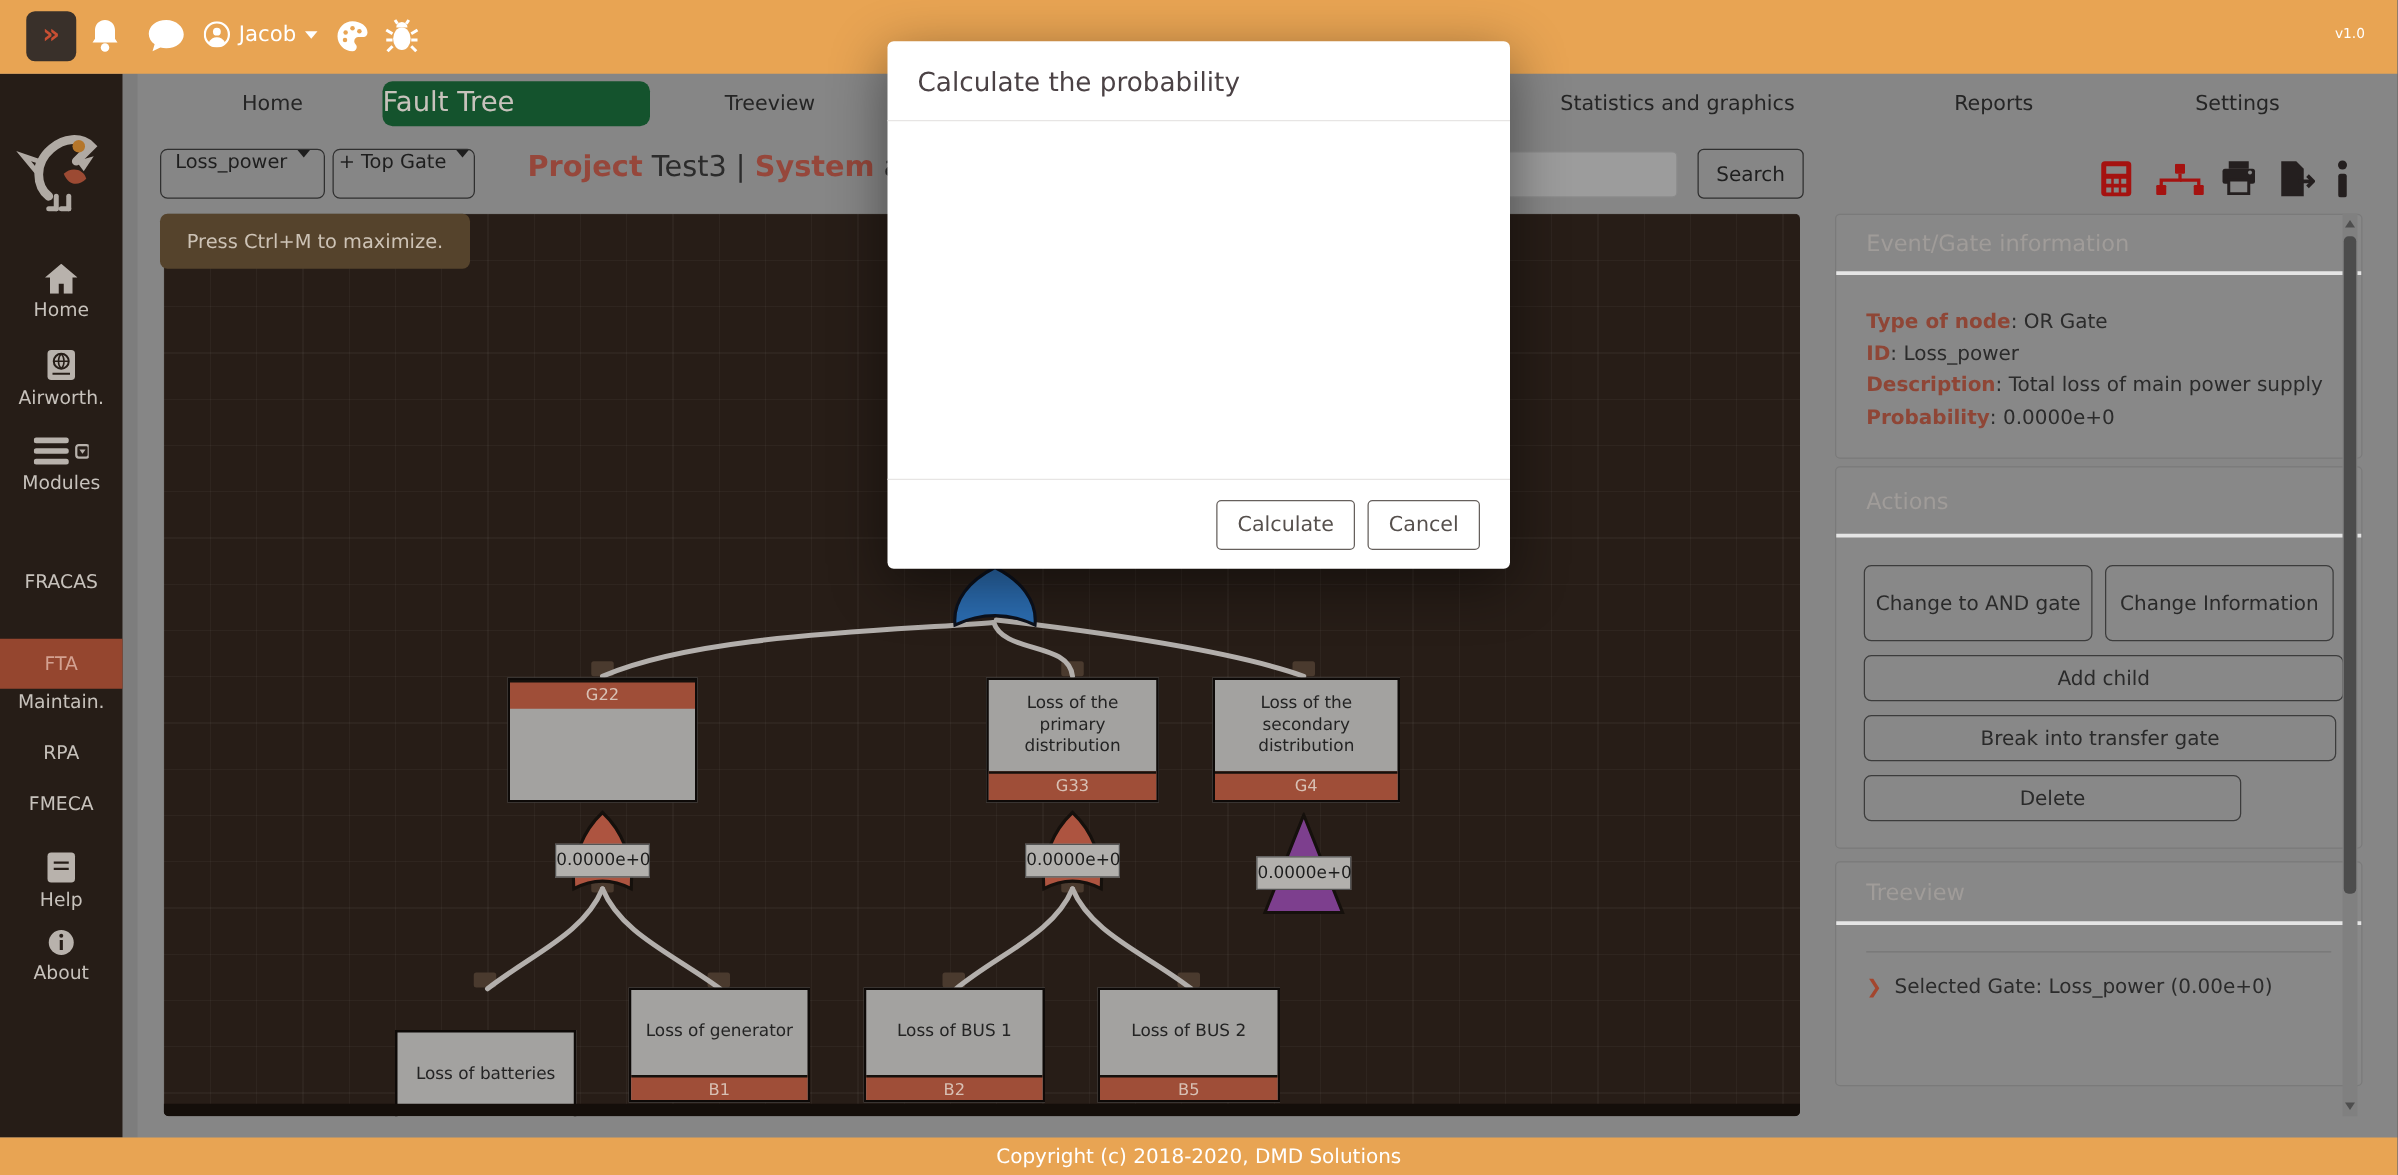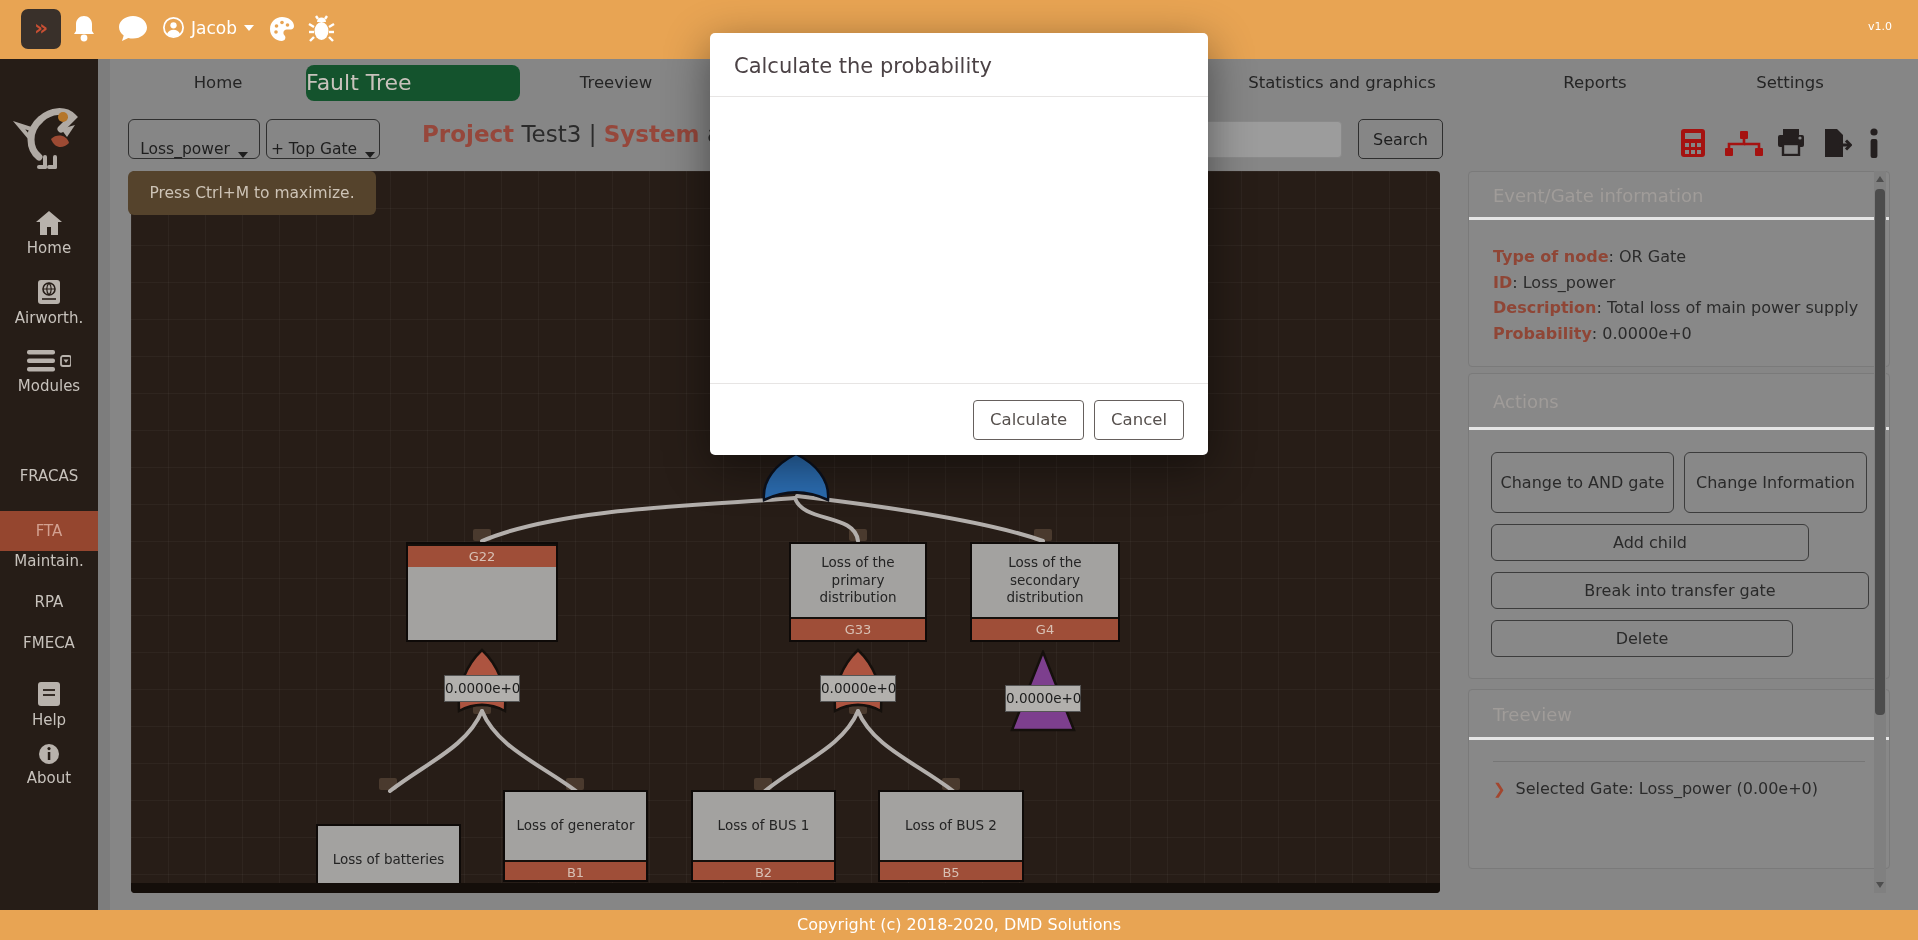--- a/index.html
+++ b/index.html
@@ -25,21 +25,21 @@
   .gray-strip { position:absolute; left:98px; top:59px; width:12px; height:851px; background:#7d7d7d; }
 
   
   .tab { position:absolute; top:65px; height:36px; line-height:36px; text-align:center;
     color:#252525; font-size:16.5px; cursor:pointer; }
   .tab-active { position:absolute; top:65px; height:36px; line-height:36px; text-align:left;
     background:#14532d; color:#c8c2bc; border-radius:8px; font-size:22px; cursor:pointer; }
 
   
   .drop-btn { position:absolute; top:119px; height:40px; border:1.5px solid #2f2f2f; border-radius:6px;
-    background:transparent; color:#1e1e1e; font-size:15.5px; display:flex; align-items:flex-end; justify-content:center;
+    background:transparent; color:#1e1e1e; font-size:15.5px; display:flex; align-items:flex-start; justify-content:center;
     gap:8px; cursor:pointer; font-family:inherit;}
   .caret-dark { display:inline-block; width:0; height:0; border-left:5px solid transparent; border-right:5px solid transparent; border-top:6px solid #1e1e1e; }
   .page-title { position:absolute; left:422px; top:121px; font-size:23px; color:#2b2b2b; white-space:nowrap;}
   .brand { color:#96473b; font-weight:bold; }
   .search-input { position:absolute; left:1190px; top:121px; width:152px; height:37px; background:#9c9c9c;
     border:1px solid #8a8a8a; border-radius:4px; font-size:16px; color:#222; padding:0 10px; font-family:inherit;}
   .search-btn { position:absolute; left:1358px; top:119px; width:85px; height:40px; border:1.5px solid #2f2f2f;
     border-radius:5px; background:transparent; color:#1e1e1e; font-size:16px; cursor:pointer; font-family:inherit;}
   .tool-icon { position:absolute; top:128px; cursor:pointer; }
 
@@ -189,21 +189,21 @@
           <g fill="#b8b2ac">
             <rect x="0" y="1" width="28" height="4.5" rx="2"></rect>
             <rect x="0" y="9.5" width="28" height="4.5" rx="2"></rect>
             <rect x="0" y="18" width="28" height="4.5" rx="2"></rect>
             <rect x="34" y="7" width="10" height="10" rx="2" fill="none" stroke="#b8b2ac" stroke-width="1.8"></rect>
             <path d="M36.5 10.5h5l-2.5 3.5z"></path>
           </g>
         </svg>
       <span>Modules</span>
     </div>
-    <div class="side-item" style="top:408px;text-align:center;">
+    <div class="side-item" style="top:397px;text-align:center;">
       <span>FRACAS</span>
     </div>
     <div class="side-active" style="top:452px;">
       <span>FTA</span>
     </div>
     <div class="side-item" style="top:493px;">
       <span>Maintain.</span>
     </div>
     <div class="side-item" style="top:534px;">
       <span>RPA</span>
@@ -400,21 +400,21 @@
     </div>
   </div>
 
   <div class="card" style="top:373px; height:306px;">
     <div class="card-header" style="height:56px; line-height:56px;">Actions</div>
     <div style="padding:22px;">
       <div style="display:flex; gap:10px; margin-bottom:11px;">
         <button class="act-btn" style="width:184px; height:61px;">Change to AND gate</button>
         <button class="act-btn" style="width:184px; height:61px;">Change Information</button>
       </div>
-      <button class="act-btn" style="width:318px; height:37px; margin-bottom:11px;">Add child</button>
+      <button class="act-btn" style="width:384px; height:37px; margin-bottom:11px;">Add child</button>
       <button class="act-btn" style="width:378px; height:37px; margin-bottom:11px;">Break into transfer gate</button>
       <button class="act-btn" style="width:302px; height:37px;">Delete</button>
     </div>
   </div>
 
   <div class="card" style="top:689px; height:180px;">
     <div class="card-header" style="height:50px; line-height:50px;">Treeview</div>
     <hr style="border:none; border-top:1px solid #767676; margin:21px 24px 0 24px;">
     <div class="tv-item" style="margin-top:17px;">
       <span class="tv-chevron">❯</span>

